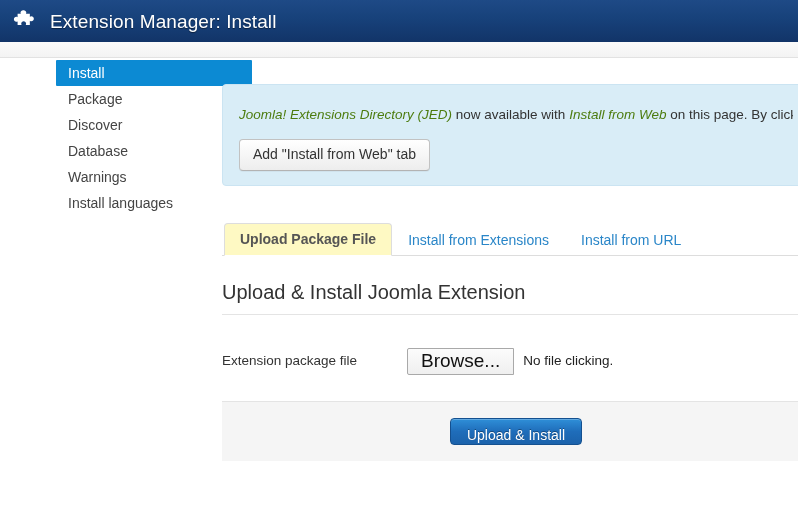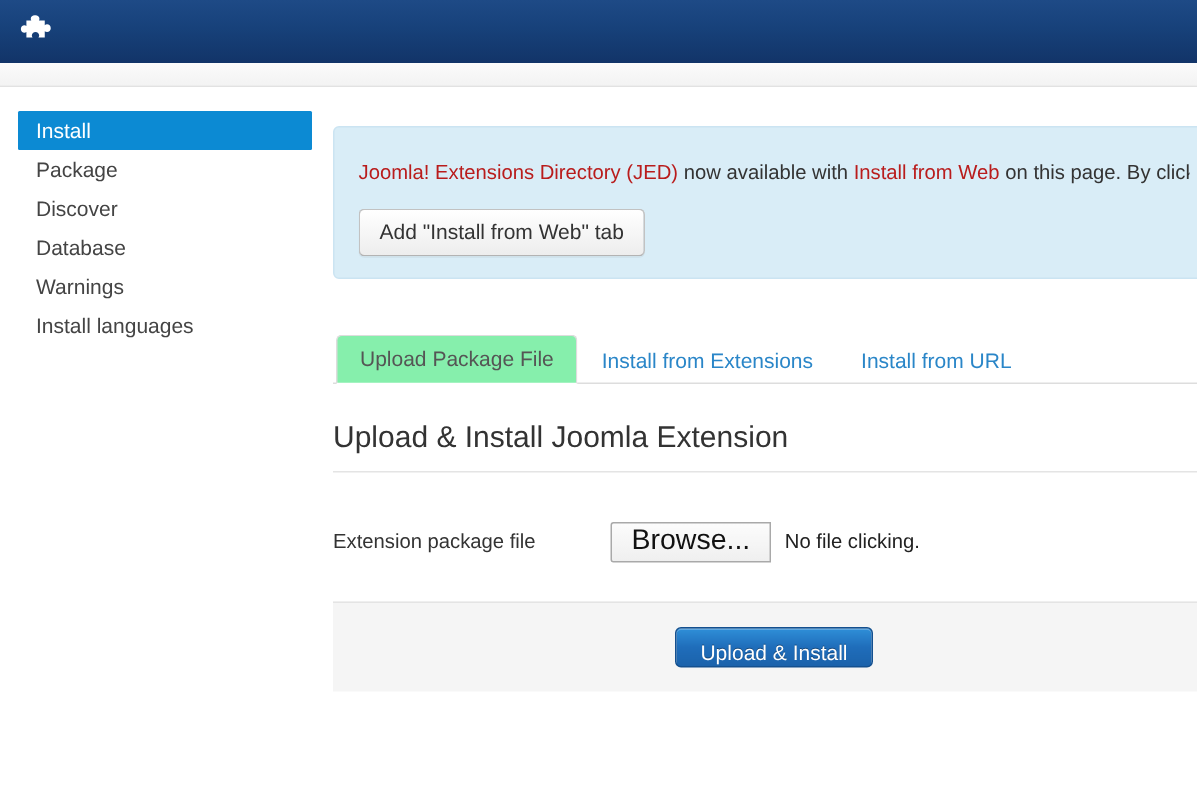--- a/index.html
+++ b/index.html
@@ -60,22 +60,23 @@
   .content-wrap {
     position: absolute;
     left: 0; top: 59px;
     width: 798px;
     height: 465px;
   }
 
   
   .sidebar {
     position: absolute;
-    left: 0; top: 15px;
+    left: 0; top: 1px;
     width: 212px;
+    padding-left: 44px;
   }
   .sidebar-nav {
     list-style: none;
     margin: 0;
     padding: 0;
   }
   .sidebar-item {
     display: block;
     margin: 0 0 0 12px;
     padding: 4px 0 4px 12px;
@@ -110,22 +111,23 @@
     margin-top: 25px;
   }
   .info-banner-text {
     font-size: 13.5px;
     line-height: 31px;
     color: #333333;
     white-space: nowrap;
     overflow: hidden;
   }
   .info-banner-text a {
-    color: #b91c1c;
+    color: #4d7c0f;
     text-decoration: none;
+    font-style: italic;
   }
   .banner-button {
     display: inline-block;
     margin-top: 9px;
     padding: 6px 13px 7px 13px;
     font-family: "Liberation Sans", sans-serif;
     font-size: 14px;
     color: #333333;
     background: linear-gradient(to bottom, #ffffff 0%, #ededed 100%);
     border: 1px solid #c2c2c2;
@@ -155,23 +157,24 @@
     cursor: pointer;
     border: 1px solid transparent;
     border-bottom: none;
     border-radius: 4px 4px 0 0;
     margin-bottom: -1px;
     box-sizing: border-box;
     white-space: nowrap;
   }
   .tab.is-active {
     color: #555555;
-    background: #86efac;
+    background: #fef9c3;
     border-color: #dddddd;
     border-bottom: 1px solid #ffffff;
+    font-weight: bold;
   }
 
   
   .panel {
     width: 588px;
     box-sizing: border-box;
   }
   .panel-heading {
     font-size: 20px;
     font-weight: normal;
@@ -248,20 +251,21 @@
     box-shadow: inset 0 1px 0 rgba(255,255,255,0.25);
   }
 </style>
 </head>
 <body>
 
 <div class="page-header">
   <svg class="header-icon" viewBox="0 0 26 26" aria-hidden="true">
     <path d="M11.2 2.2c-1.5 0-2.7 1.0-2.7 2.3 0 .45.14.86.38 1.2H5.6v3.6c-.36-.28-.82-.45-1.33-.45-1.3 0-2.37 1.1-2.37 2.5s1.07 2.5 2.37 2.5c.51 0 .97-.17 1.33-.45v3.6h4.1c-.3-.37-.48-.84-.48-1.35 0-1.3 1.1-2.36 2.45-2.36s2.45 1.06 2.45 2.36c0 .51-.18.98-.48 1.35h4.2v-4.2c.4.33.92.53 1.5.53 1.38 0 2.5-1.14 2.5-2.55s-1.12-2.55-2.5-2.55c-.58 0-1.1.2-1.5.53V5.7h-3.92c.24-.34.38-.75.38-1.2 0-1.3-1.2-2.3-2.7-2.3z" fill="#ffffff"></path>
   </svg>
+  <span class="header-title">Extension Manager: Install</span>
 </div>
 
 <div class="subheader-bar"></div>
 
 <div class="content-wrap">
 
   <div class="sidebar">
     <ul class="sidebar-nav">
       <li class="sidebar-item is-active">Install</li>
       <li class="sidebar-item">Package</li>

